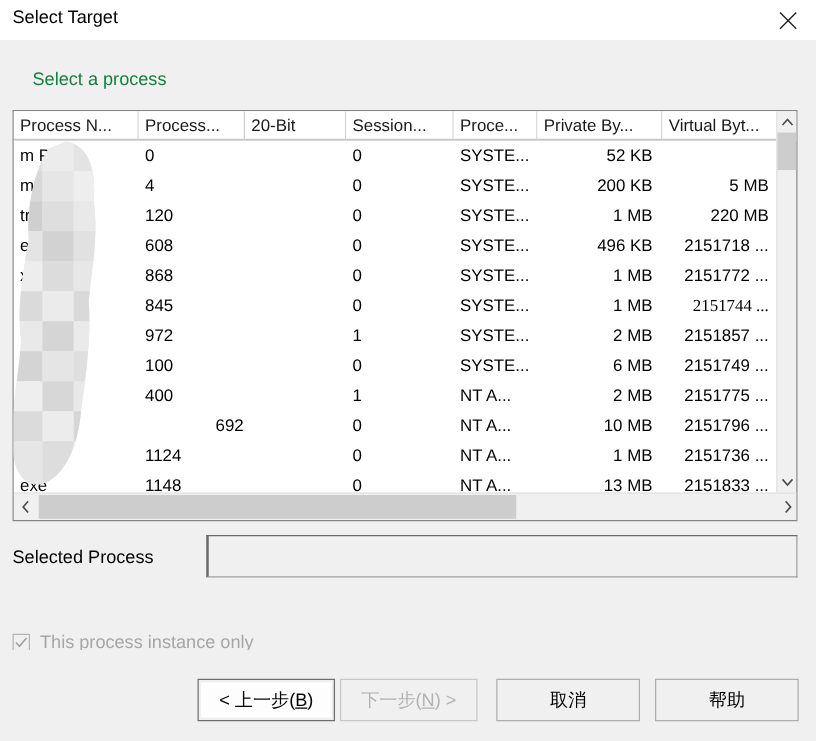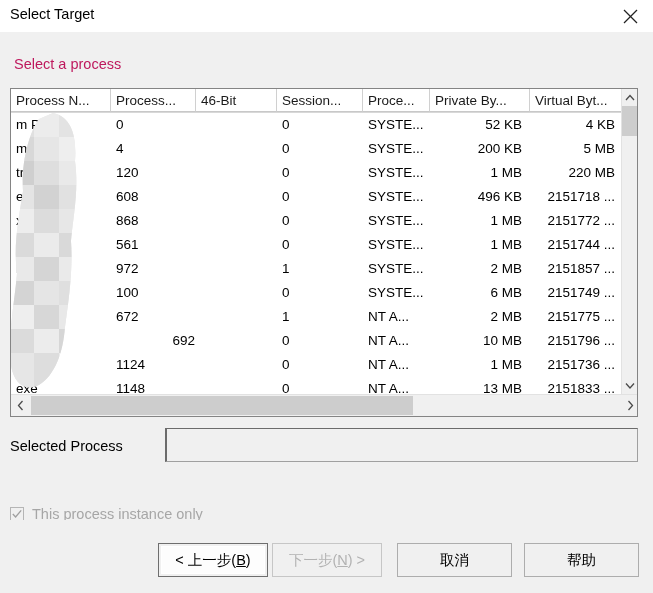--- a/index.html
+++ b/index.html
@@ -34,22 +34,22 @@
   }
   .close-btn svg { display: block; }
 
   
   .body-area {
     position: absolute; left: 0; top: 32px;
     width: 653px; height: 488px;
     background: #f0f0f0;
   }
   .section-heading {
-    position: absolute; left: 14px; top: 24px;
-    font-size: 14.5px; color: #be185d;
+    position: absolute; left: 26px; top: 24px;
+    font-size: 14.5px; color: #15803d;
   }
 
   
   .listview {
     position: absolute; left: 10px; top: 56px;
     width: 628px; height: 329px;
     background: #ffffff;
     border: 1px solid #848484;
     overflow: hidden;
   }
@@ -224,21 +224,21 @@
 
   <div class="body-area">
 
     <div class="section-heading">Select a process</div>
 
     <div class="listview">
 
       <div class="lv-header" id="lv-header">
           <div class="hdr-cell" style="left: 0px; width: 100px;">Process N...</div>
           <div class="hdr-cell" style="left: 100px; width: 85px;">Process...</div>
-          <div class="hdr-cell" style="left: 185px; width: 81px;">46-Bit</div>
+          <div class="hdr-cell" style="left: 185px; width: 81px;">20-Bit</div>
           <div class="hdr-cell" style="left: 266px; width: 86px;">Session...</div>
           <div class="hdr-cell" style="left: 352px; width: 67px;">Proce...</div>
           <div class="hdr-cell" style="left: 419px; width: 100px;">Private By...</div>
           <div class="hdr-cell" style="left: 519px; width: 93px;">Virtual Byt...</div>
         </div>
 
       <div class="lv-rows" id="lv-rows">
           <div class="row" style="top: 288px;">
             <div class="cell" style="left: 5px; width: 94px;">W     ost...</div>
             <div class="cell" style="left: 105px; width: 79px;">1172</div>
@@ -270,21 +270,21 @@
             <div class="cell" style="left: 5px; width: 94px;">e</div>
             <div class="cell" style="left: 105px; width: 79px; text-align: right;">692</div>
             <div class="cell" style="left: 190px; width: 75px;"></div>
             <div class="cell" style="left: 271px; width: 80px;">0</div>
             <div class="cell" style="left: 357px; width: 61px;">NT A...</div>
             <div class="cell num" style="left: 419px; width: 92px;">10 MB</div>
             <div class="cell num" style="left: 519px; width: 85px;">2151796 ...</div>
           </div>
           <div class="row" style="top: 192px;">
             <div class="cell" style="left: 5px; width: 94px;">on.e...</div>
-            <div class="cell" style="left: 105px; width: 79px;">672</div>
+            <div class="cell" style="left: 105px; width: 79px;">400</div>
             <div class="cell" style="left: 190px; width: 75px;"></div>
             <div class="cell" style="left: 271px; width: 80px;">1</div>
             <div class="cell" style="left: 357px; width: 61px;">NT A...</div>
             <div class="cell num" style="left: 419px; width: 92px;">2 MB</div>
             <div class="cell num" style="left: 519px; width: 85px;">2151775 ...</div>
           </div>
           <div class="row" style="top: 168px;">
             <div class="cell" style="left: 5px; width: 94px;">s.exe</div>
             <div class="cell" style="left: 105px; width: 79px;">100</div>
             <div class="cell" style="left: 190px; width: 75px;"></div>
@@ -297,26 +297,26 @@
             <div class="cell" style="left: 5px; width: 94px;">ke</div>
             <div class="cell" style="left: 105px; width: 79px;">972</div>
             <div class="cell" style="left: 190px; width: 75px;"></div>
             <div class="cell" style="left: 271px; width: 80px;">1</div>
             <div class="cell" style="left: 357px; width: 61px;">SYSTE...</div>
             <div class="cell num" style="left: 419px; width: 92px;">2 MB</div>
             <div class="cell num" style="left: 519px; width: 85px;">2151857 ...</div>
           </div>
           <div class="row" style="top: 120px;">
             <div class="cell" style="left: 5px; width: 94px;">.exe</div>
-            <div class="cell" style="left: 105px; width: 79px;">561</div>
+            <div class="cell" style="left: 105px; width: 79px;">845</div>
             <div class="cell" style="left: 190px; width: 75px;"></div>
             <div class="cell" style="left: 271px; width: 80px;">0</div>
             <div class="cell" style="left: 357px; width: 61px;">SYSTE...</div>
             <div class="cell num" style="left: 419px; width: 92px;">1 MB</div>
-            <div class="cell num" style="left: 519px; width: 85px;">2151744 ...</div>
+            <div class="cell num" style="left: 519px; width: 85px; font-family: Liberation Serif, serif;">2151744 ...</div>
           </div>
           <div class="row" style="top: 96px;">
             <div class="cell" style="left: 5px; width: 94px;">xe</div>
             <div class="cell" style="left: 105px; width: 79px;">868</div>
             <div class="cell" style="left: 190px; width: 75px;"></div>
             <div class="cell" style="left: 271px; width: 80px;">0</div>
             <div class="cell" style="left: 357px; width: 61px;">SYSTE...</div>
             <div class="cell num" style="left: 419px; width: 92px;">1 MB</div>
             <div class="cell num" style="left: 519px; width: 85px;">2151772 ...</div>
           </div>
@@ -347,21 +347,20 @@
             <div class="cell num" style="left: 419px; width: 92px;">200 KB</div>
             <div class="cell num" style="left: 519px; width: 85px;">5 MB</div>
           </div>
           <div class="row" style="top: 0px;">
             <div class="cell" style="left: 5px; width: 94px;">m Pro...</div>
             <div class="cell" style="left: 105px; width: 79px;">0</div>
             <div class="cell" style="left: 190px; width: 75px;"></div>
             <div class="cell" style="left: 271px; width: 80px;">0</div>
             <div class="cell" style="left: 357px; width: 61px;">SYSTE...</div>
             <div class="cell num" style="left: 419px; width: 92px;">52 KB</div>
-            <div class="cell num" style="left: 519px; width: 85px;">4 KB</div>
           </div>
         <div class="redaction">
           <svg width="74" height="282" viewBox="0 0 74 282" aria-hidden="true">
             <defs>
               <clipPath id="blobclip">
                 <path d="M44,0 C62,4 68,22 66,48 C70,78 64,104 62,128
                          C64,156 60,186 56,214 C54,240 46,262 30,272
                          C14,280 2,268 1,244 C0,214 6,186 8,160
                          C4,132 10,104 14,78 C12,50 20,20 30,6 Z"></path>
               </clipPath>

